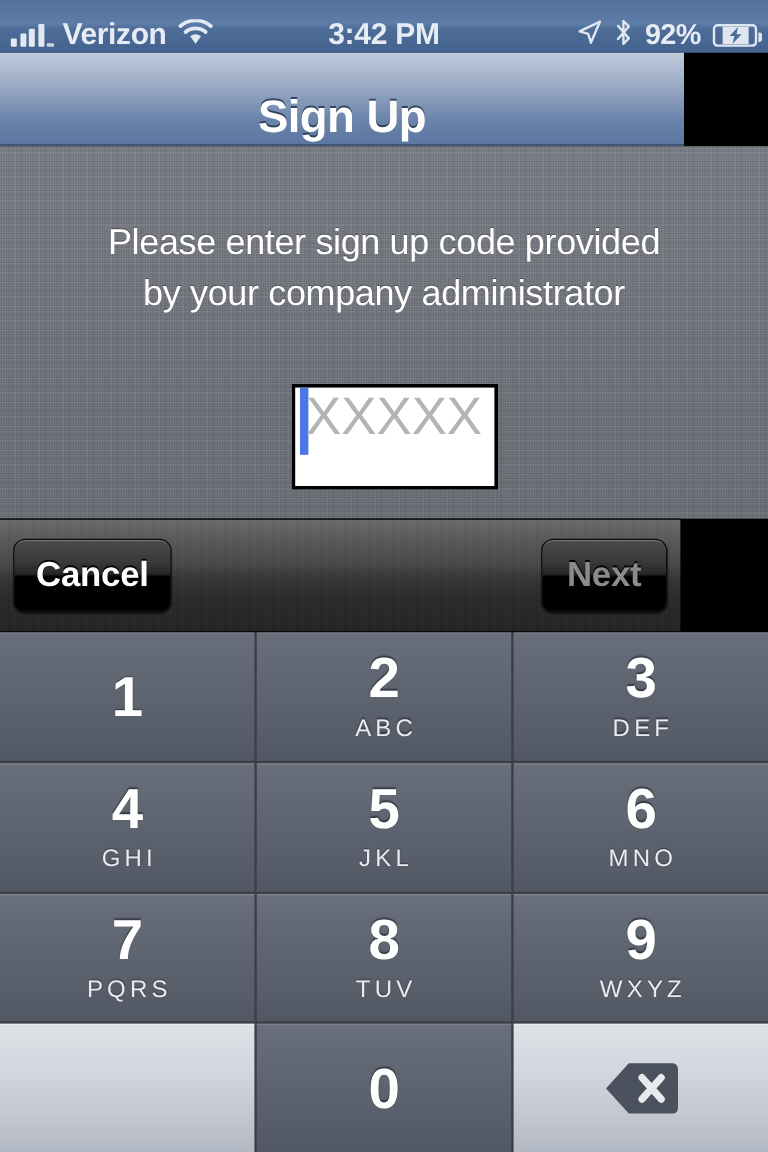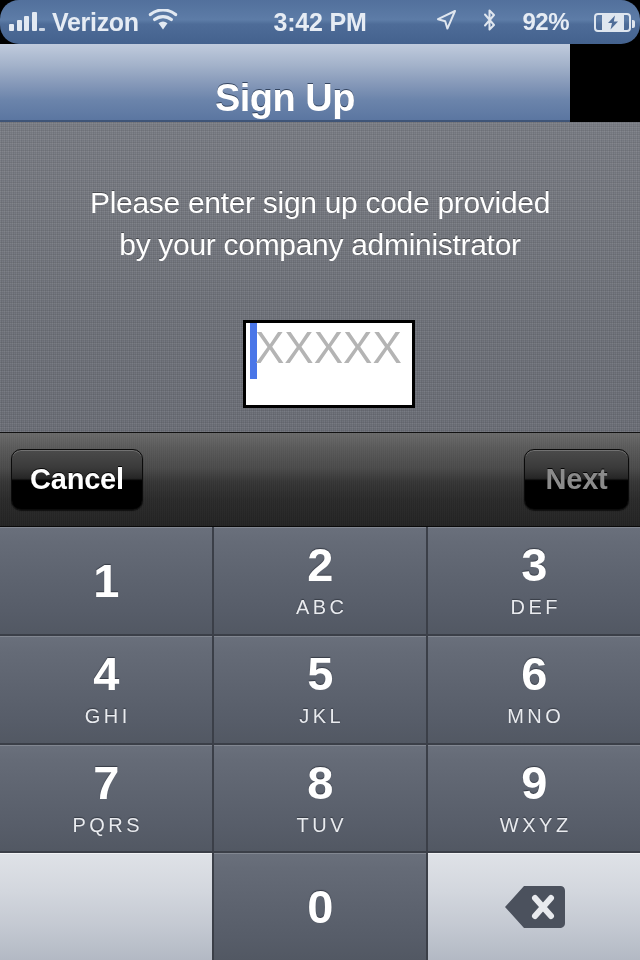--- a/index.html
+++ b/index.html
@@ -13,23 +13,22 @@
     position:relative;
     width:640px; height:960px;
   }
 
   
   #status-bar {
     position:absolute; top:0; left:0;
     width:640px; height:44px;
     background:linear-gradient(to bottom,#4e6b94 0%,#5b7aa4 48%,#52719b 52%,#43periodo 100%);
     background:linear-gradient(to bottom,#52709c 0%,#5d7ca7 45%,#4e6c98 55%,#44628e 100%);
-    display:flex; align-items:center;
+    display:flex; align-items:flex-end;
     color:#dfe6ef;
-    border-radius:19px;
   }
   #status-left {
     display:flex; align-items:center; gap:7px;
     padding-left:9px; flex:0 0 auto;
   }
   .sig-bars { display:flex; align-items:flex-end; gap:2.5px; height:18px; }
   .sig-bars i {
     display:block; width:5px; background:#e2e9f2; border-radius:1px;
   }
   .sig-bars i:nth-child(1){ height:7px; }
@@ -37,21 +36,21 @@
   .sig-bars i:nth-child(3){ height:15px; }
   .sig-bars i:nth-child(4){ height:19px; }
   .sig-bars i:nth-child(5){ height:3px; width:6px; opacity:.85; }
   #carrier-name { font-size:25px; font-weight:bold; letter-spacing:-0.3px; color:#e6ecf4; }
   #wifi-icon { margin-left:2px; }
   #status-center {
     position:absolute; left:0; right:0; text-align:center;
     font-size:25px; font-weight:bold; color:#e6ecf4; letter-spacing:-0.2px;
   }
   #status-right {
-    margin-left:auto; display:flex; align-items:center; gap:25px;
+    margin-left:auto; display:flex; align-items:center; gap:10px;
     padding-right:9px; position:relative; z-index:2;
   }
   #battery-percent { font-size:24px; font-weight:bold; color:#e6ecf4; letter-spacing:-0.5px; }
   .batt {
     position:relative; width:37px; height:19px;
     border:2.5px solid #dfe6ef; border-radius:4px;
     display:flex; align-items:center; justify-content:center;
   }
   .batt:after {
     content:""; position:absolute; right:-6px; top:5px;
@@ -102,21 +101,21 @@
   }
   #code-placeholder {
     font-size:44px; color:#b4b4b4; letter-spacing:0px;
     font-family:"Liberation Sans", sans-serif;
     margin-left:-2px; white-space:nowrap;
   }
 
   
   #kb-toolbar {
     position:absolute; top:432px; left:0;
-    width:640px; height:95px;
+    width:567px; height:95px;
     background:
       repeating-linear-gradient(90deg, rgba(255,255,255,.018) 0 1px, rgba(0,0,0,.02) 1px 2px),
       linear-gradient(to bottom,#6a6a6a 0%,#5a5a5a 16%,#4a4a4a 38%,#363636 52%,#2a2a2a 72%,#232323 100%);
     border-top:1px solid #121212;
     border-bottom:1px solid #0a0a0a;
     display:flex; align-items:center; justify-content:space-between;
     padding:0 11px;
   }
   .tb-btn {
     height:61px; border-radius:10px;

